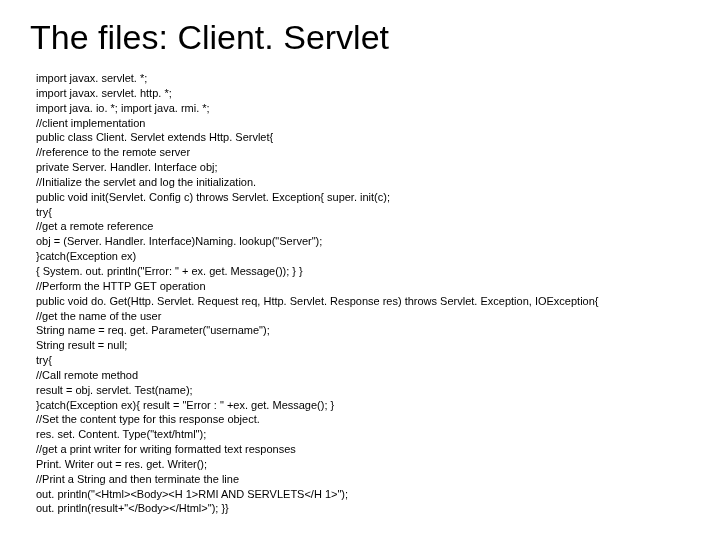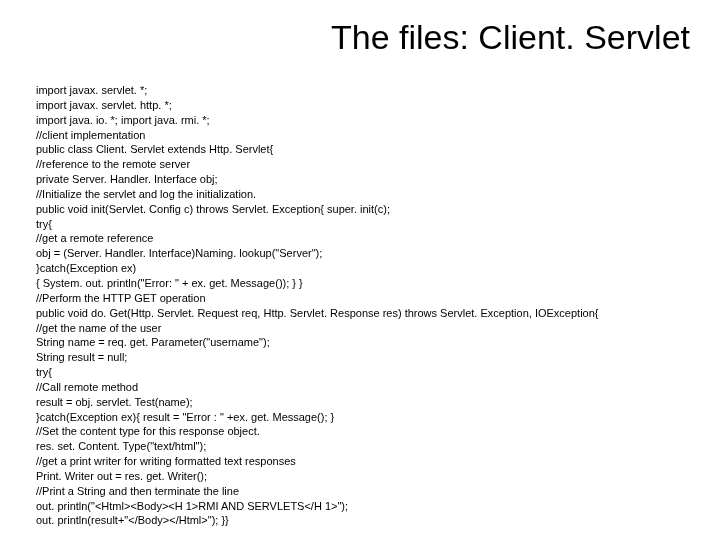--- a/index.html
+++ b/index.html
@@ -14,22 +14,22 @@
   }
   .slide {
     width: 720px;
     height: 540px;
     padding: 10px 30px 20px 30px;
     box-sizing: border-box;
   }
   .title {
     font-size: 34px;
     font-weight: 400;
-    text-align: right;
-    margin: 8px 0 26px 0;
+    text-align: left;
+    margin: 8px 0 14px 0;
     color: #000;
     font-family: Arial, sans-serif;
   }
   .code {
     font-family: Arial, Helvetica, sans-serif;
     font-size: 11px;
     line-height: 1.35;
     white-space: pre-wrap;
     color: #000;
     padding-left: 6px;

